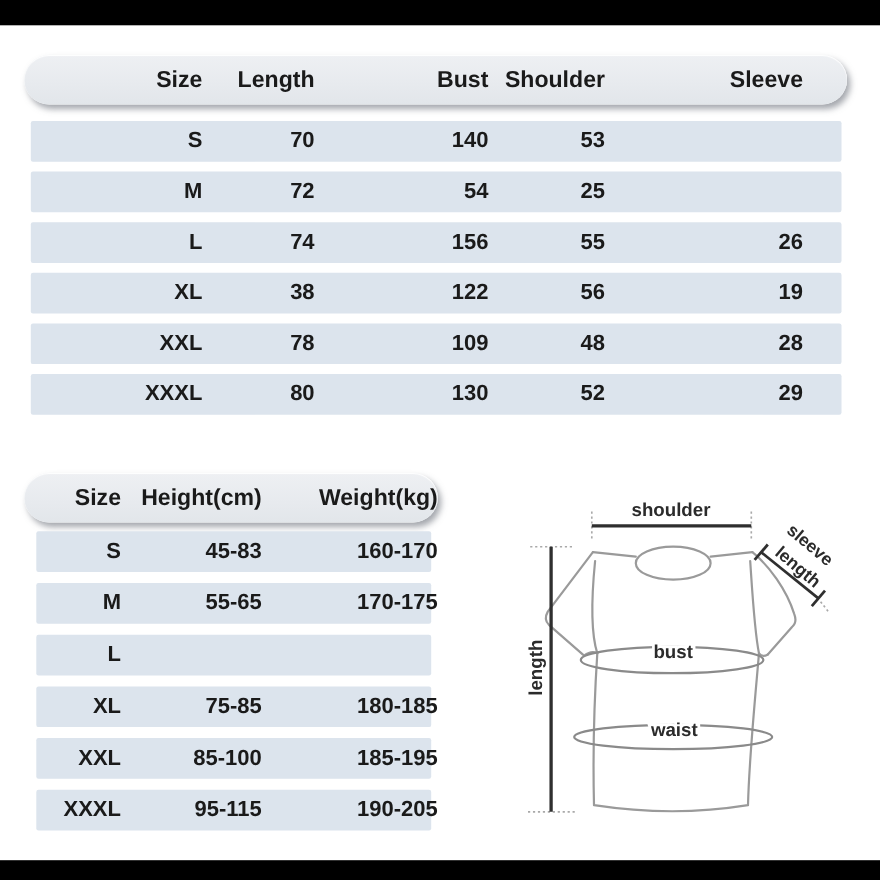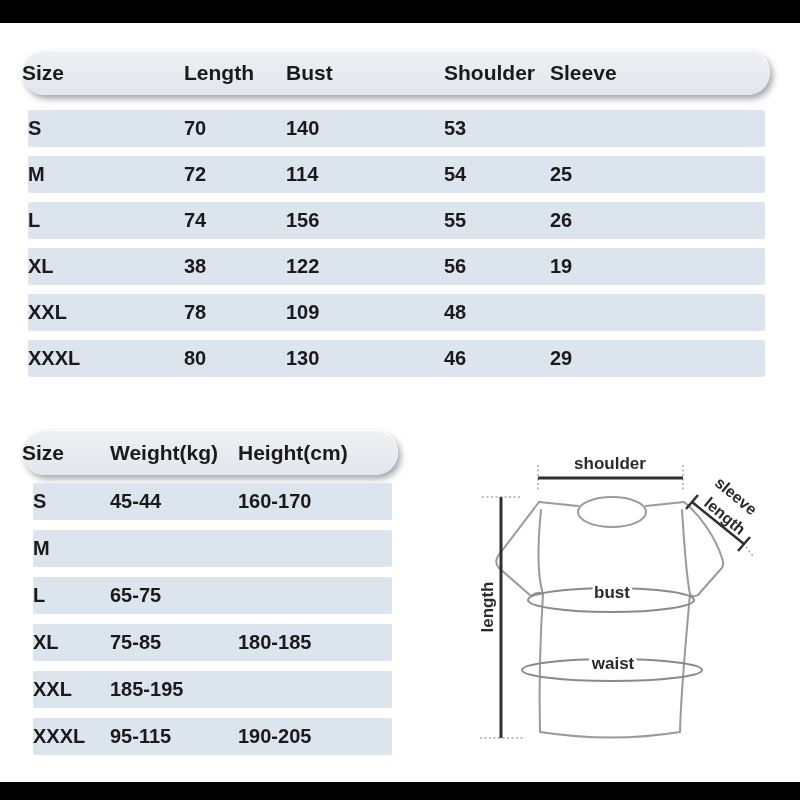--- a/index.html
+++ b/index.html
@@ -10,21 +10,21 @@
     position:relative;
     overflow:hidden;
   }
   .bar { position:absolute; left:0; width:800px; background:#000; }
   .bar.top { top:0; height:23px; }
   .bar.bottom { top:782px; height:18px; }
 
   .table-abs { position:absolute; }
   .row { display:grid; align-items:center; }
   .cell {
-    text-align:left;
+    text-align:right;
     color:#1a1a1a;
     font-weight:700;
     white-space:nowrap;
   }
   .pill {
     background:linear-gradient(180deg,#eef0f3 0%, #e7eaee 60%, #e2e6ea 100%);
     border-radius:23px;
     height:45px;
     box-shadow:3px 4px 6px rgba(90,95,105,0.55), inset 0 1px 1px #ffffff;
   }
@@ -88,21 +88,20 @@
   <div class="t-body">
       <div class="row data-row">
         <span class="cell">S</span>
         <span class="cell">70</span>
         <span class="cell">140</span>
         <span class="cell">53</span>
       </div>
       <div class="row data-row">
         <span class="cell">M</span>
         <span class="cell">72</span>
-        <span class="cell">114</span>
         <span class="cell">54</span>
         <span class="cell">25</span>
       </div>
       <div class="row data-row">
         <span class="cell">L</span>
         <span class="cell">74</span>
         <span class="cell">156</span>
         <span class="cell">55</span>
         <span class="cell">26</span>
       </div>
@@ -111,57 +110,60 @@
         <span class="cell">38</span>
         <span class="cell">122</span>
         <span class="cell">56</span>
         <span class="cell">19</span>
       </div>
       <div class="row data-row">
         <span class="cell">XXL</span>
         <span class="cell">78</span>
         <span class="cell">109</span>
         <span class="cell">48</span>
+        <span class="cell">28</span>
       </div>
       <div class="row data-row">
         <span class="cell">XXXL</span>
         <span class="cell">80</span>
         <span class="cell">130</span>
-        <span class="cell">46</span>
+        <span class="cell">52</span>
         <span class="cell">29</span>
       </div>
     </div>
 </div>
 
 <div id="t2" class="table-abs">
   <div class="row pill">
       <span class="cell">Size</span>
+      <span class="cell">Height(cm)</span>
       <span class="cell">Weight(kg)</span>
-      <span class="cell">Height(cm)</span>
     </div>
   <div class="t-body">
       <div class="row data-row">
         <span class="cell">S</span>
-        <span class="cell">45-44</span>
+        <span class="cell">45-83</span>
         <span class="cell">160-170</span>
       </div>
       <div class="row data-row">
         <span class="cell">M</span>
+        <span class="cell">55-65</span>
+        <span class="cell">170-175</span>
       </div>
       <div class="row data-row">
         <span class="cell">L</span>
-        <span class="cell">65-75</span>
       </div>
       <div class="row data-row">
         <span class="cell">XL</span>
         <span class="cell">75-85</span>
         <span class="cell">180-185</span>
       </div>
       <div class="row data-row">
         <span class="cell">XXL</span>
+        <span class="cell">85-100</span>
         <span class="cell">185-195</span>
       </div>
       <div class="row data-row">
         <span class="cell">XXXL</span>
         <span class="cell">95-115</span>
         <span class="cell">190-205</span>
       </div>
     </div>
 </div>
 

